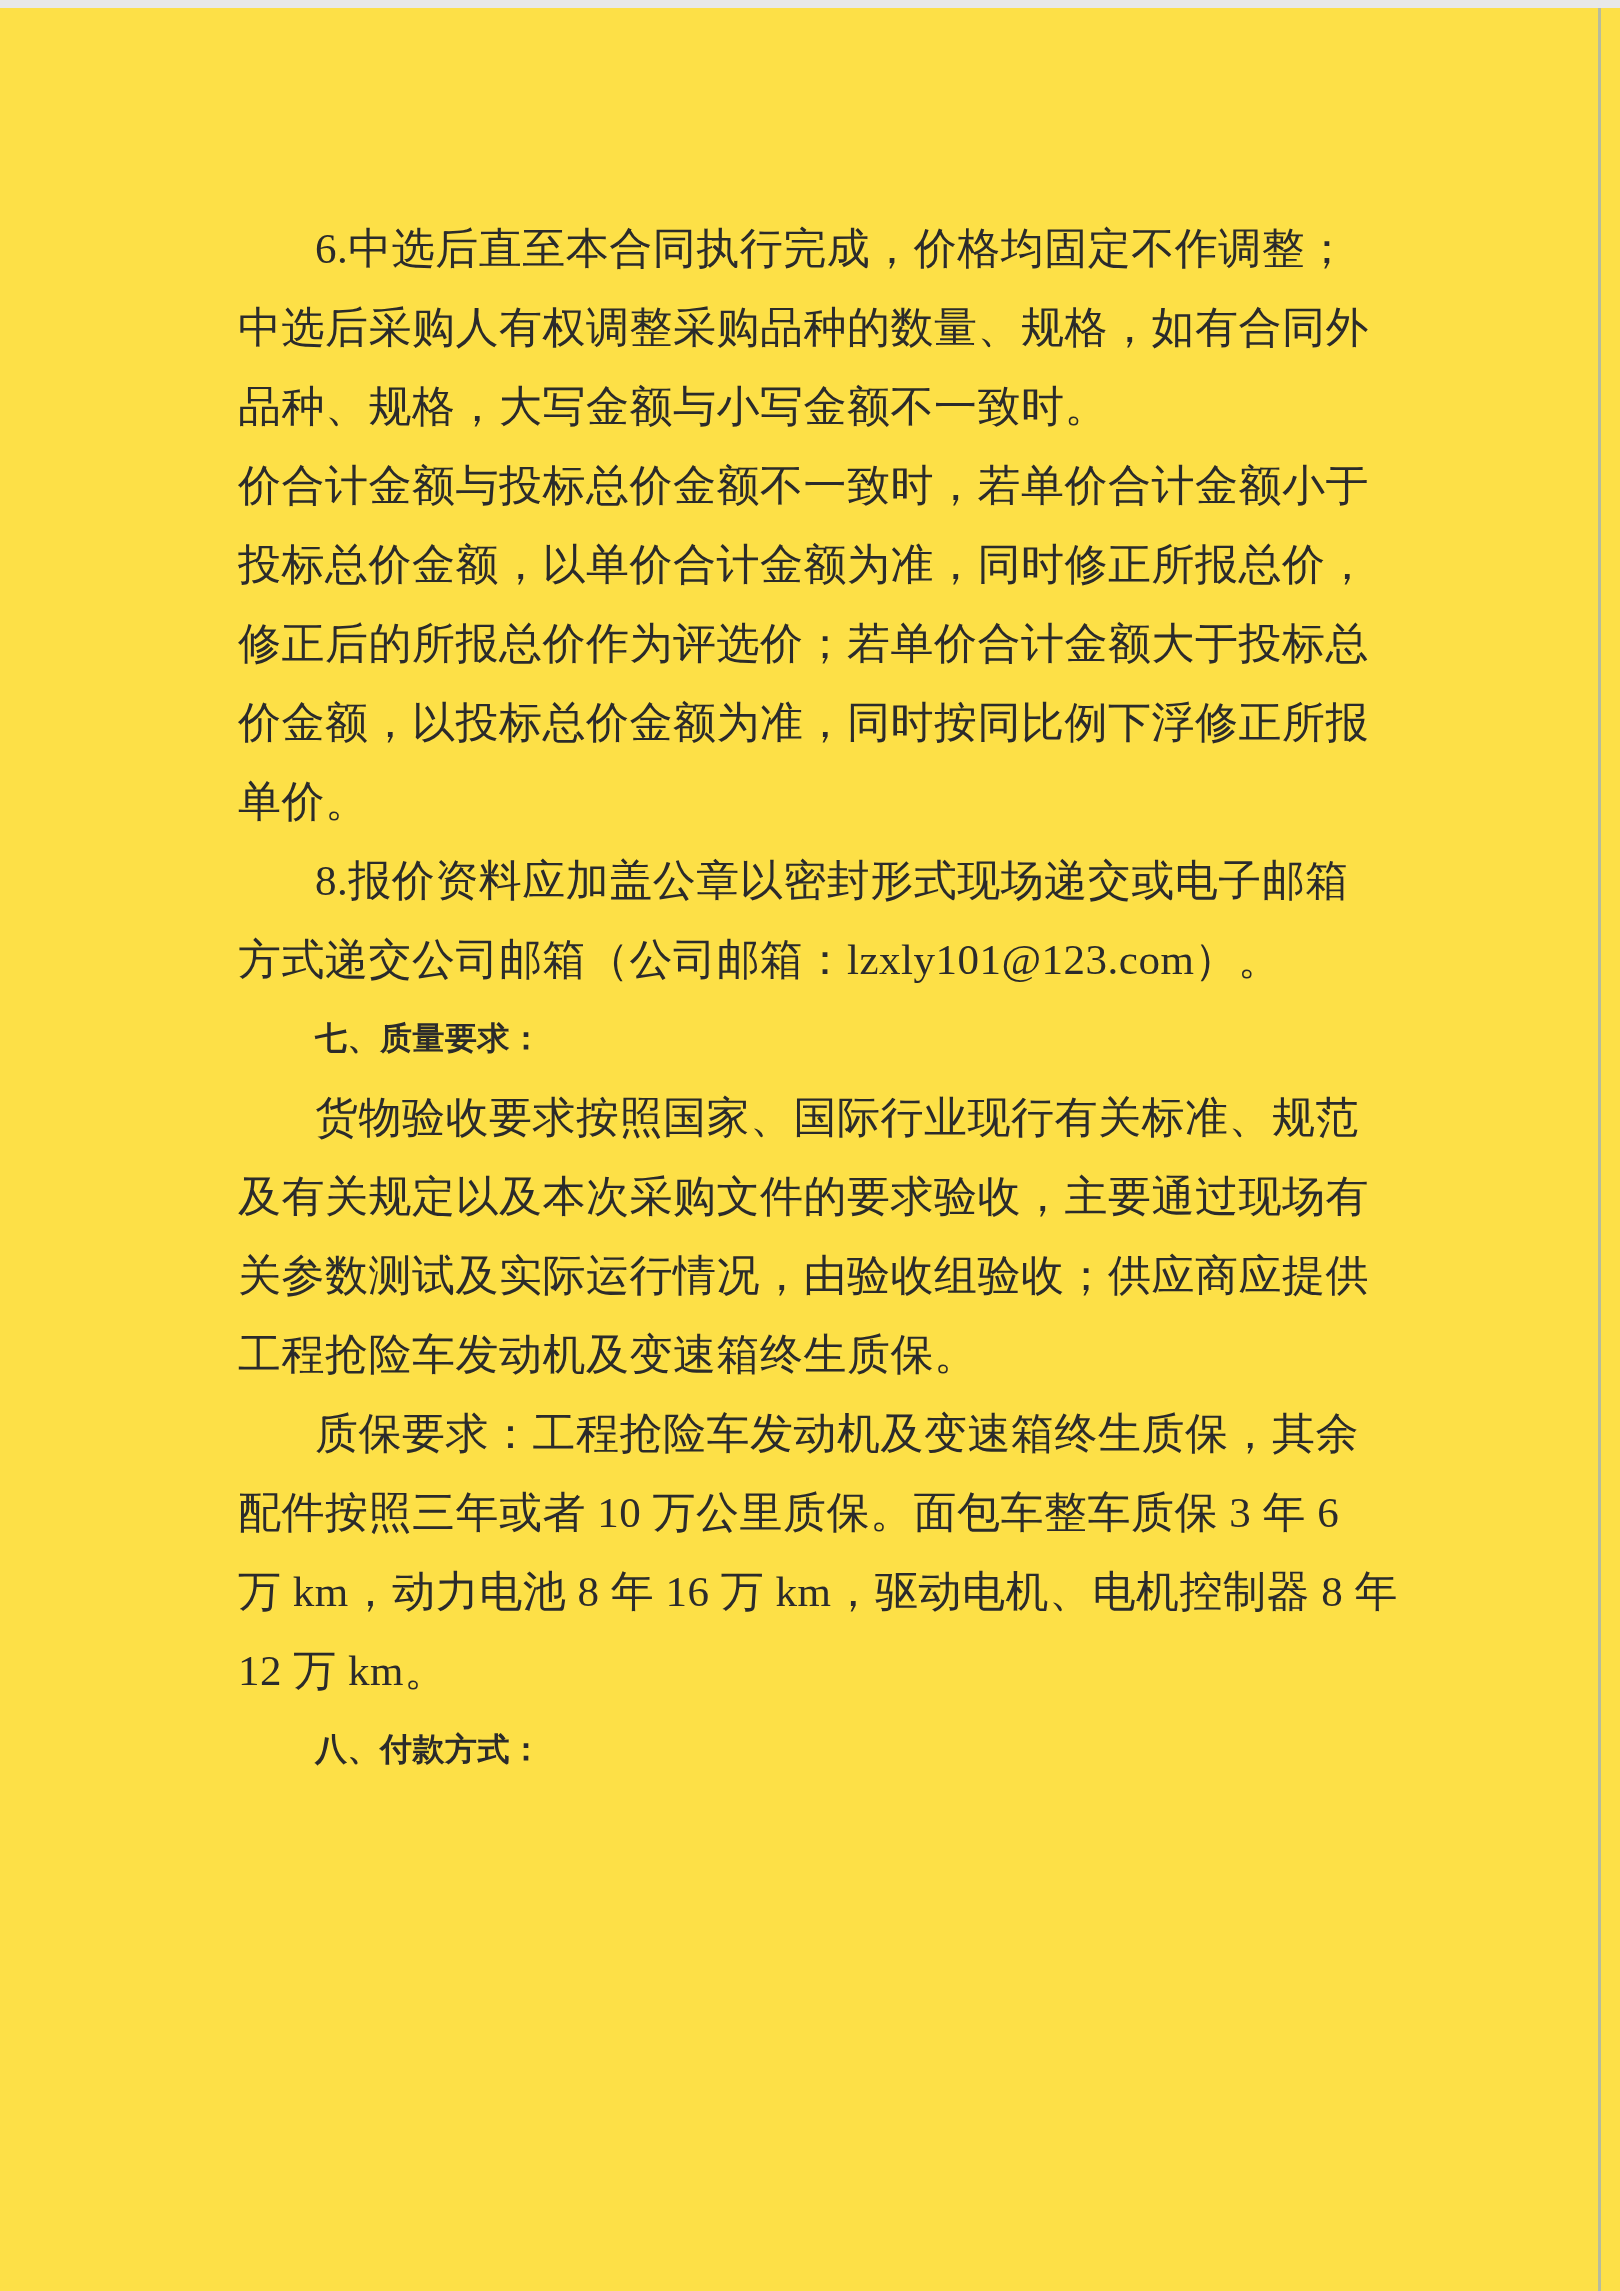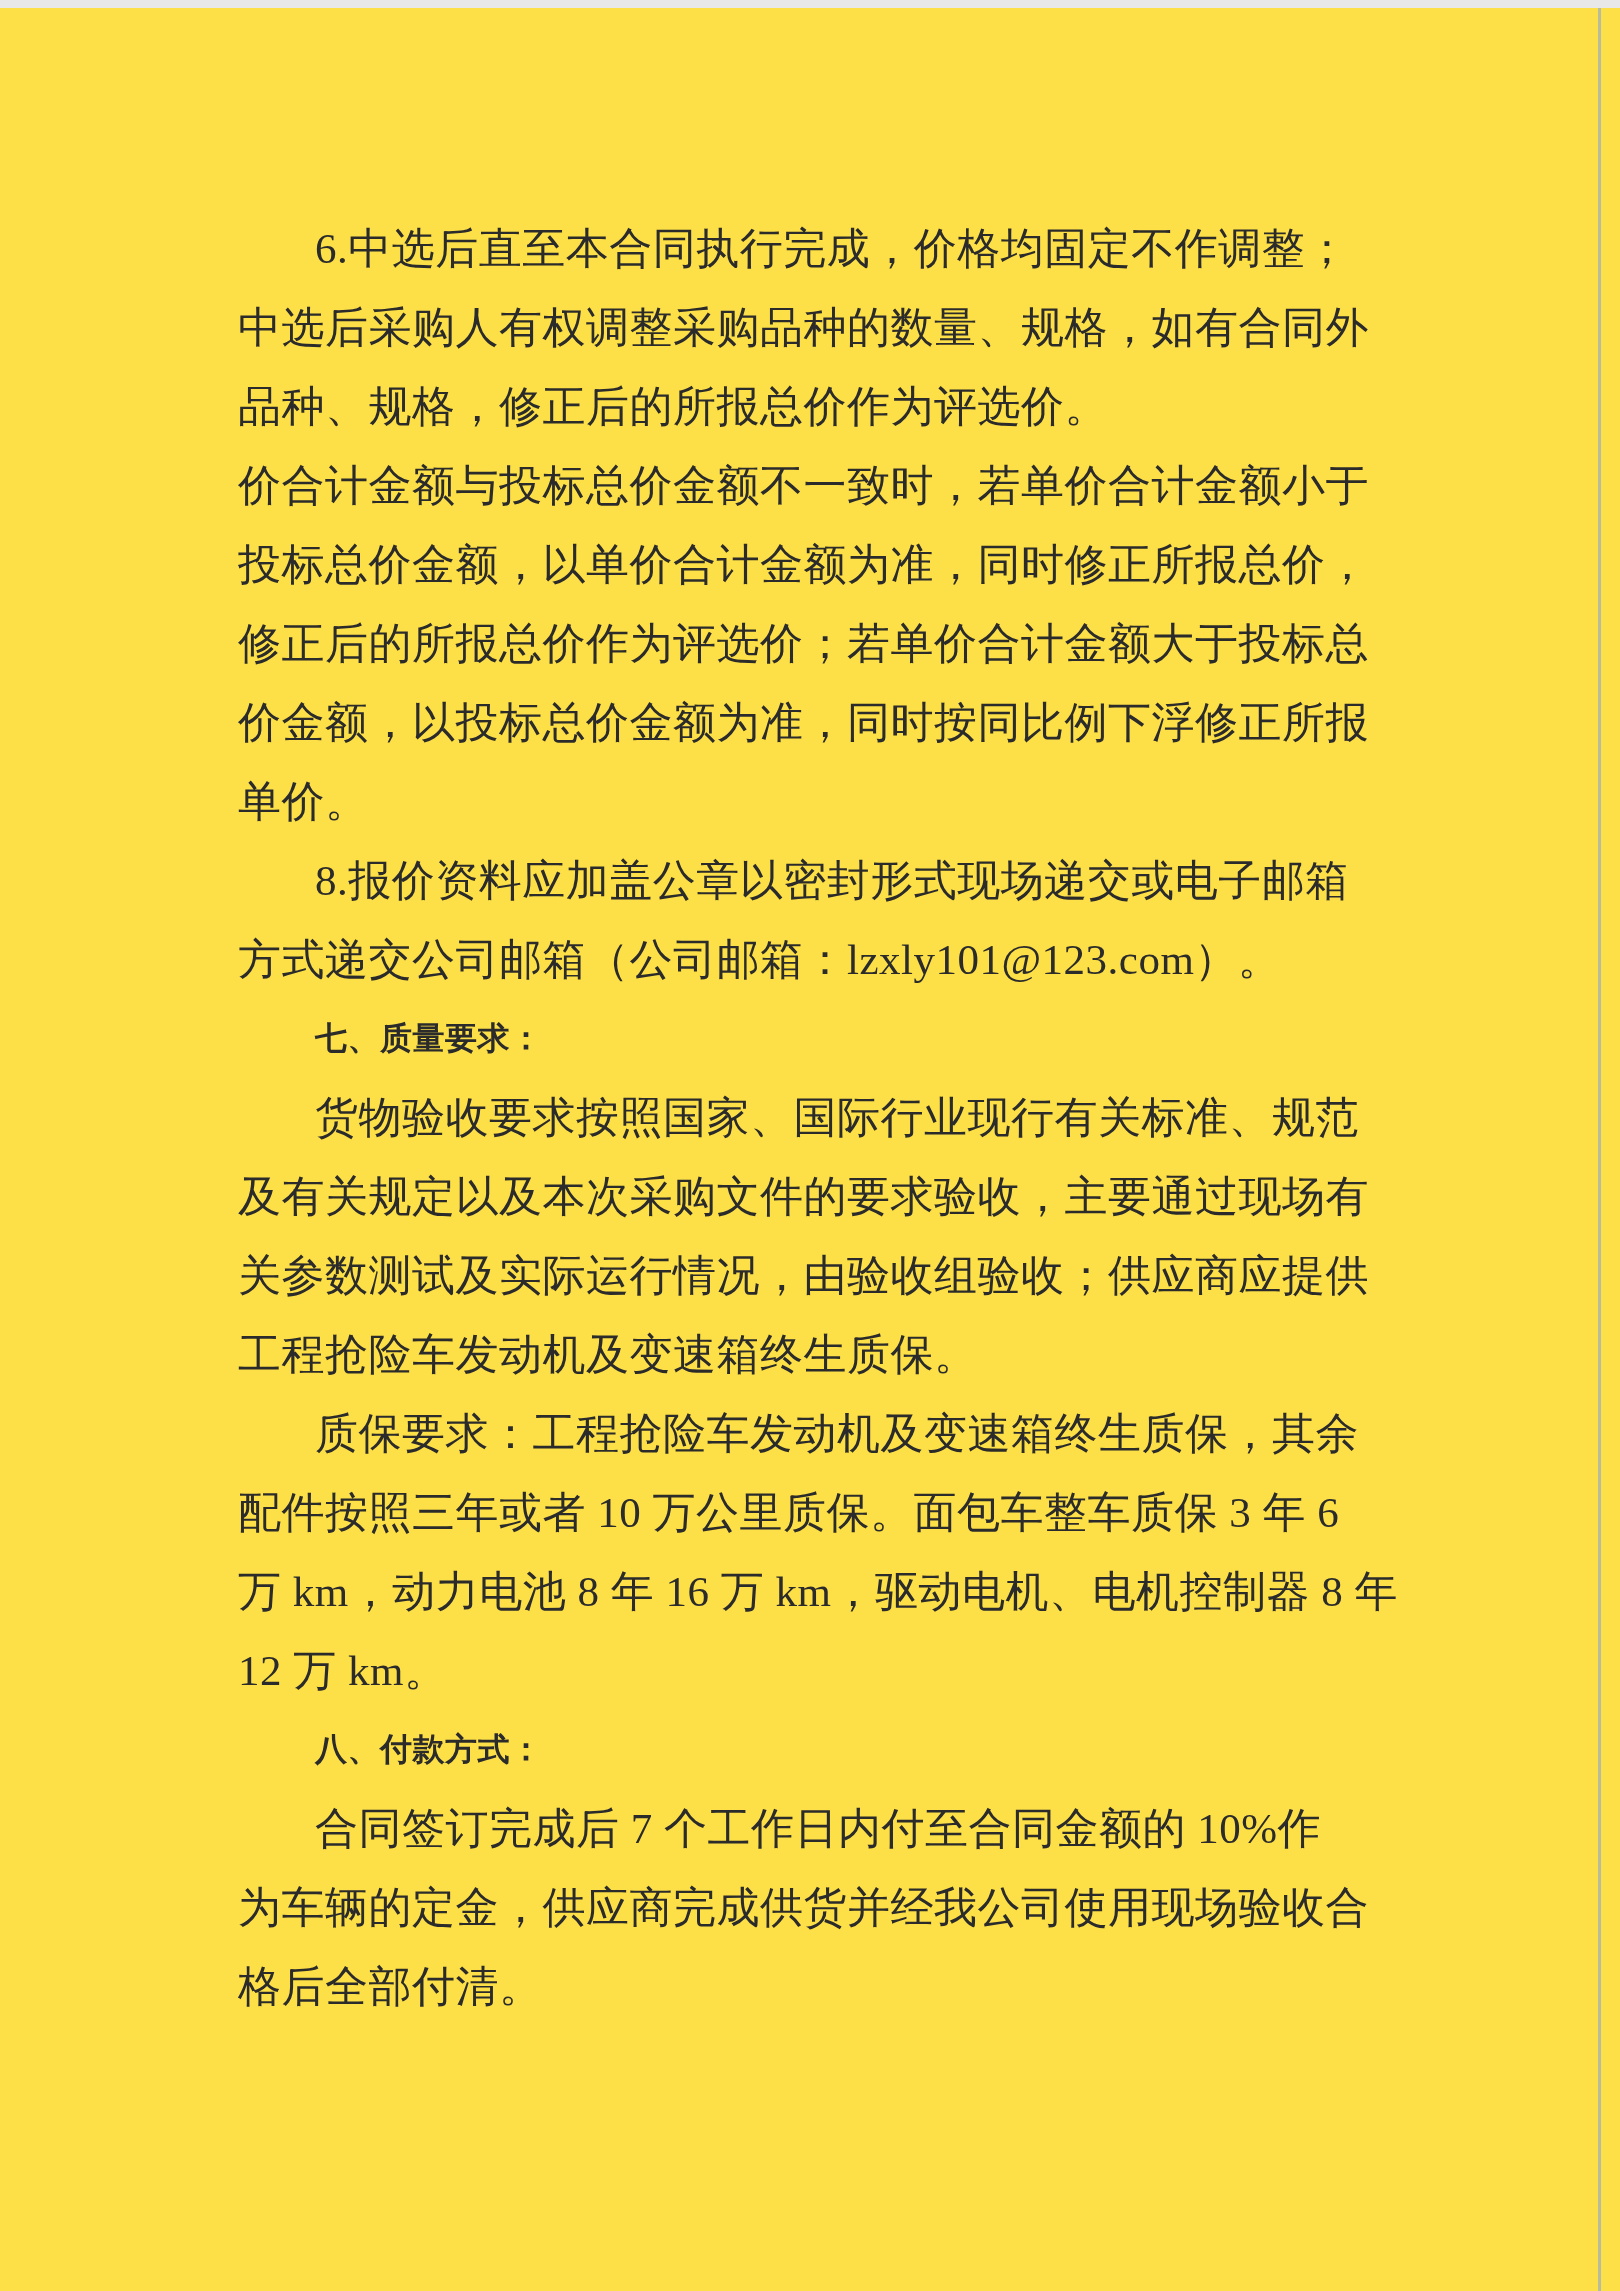--- a/index.html
+++ b/index.html
@@ -57,21 +57,21 @@
 
 <div class="page">
 
   <div class="scan-edge"></div>
 
   <div class="text-block">
 
     <div>
       <div class="line indent">6.中选后直至本合同执行完成，价格均固定不作调整；</div>
       <div class="line">中选后采购人有权调整采购品种的数量、规格，如有合同外</div>
-      <div class="line">品种、规格，修正后的所报总价作为评选价。</div>
+      <div class="line">品种、规格，大写金额与小写金额不一致时。</div>
     </div>
 
     <div>
       <div class="line">价合计金额与投标总价金额不一致时，若单价合计金额小于</div>
       <div class="line">投标总价金额，以单价合计金额为准，同时修正所报总价，</div>
       <div class="line">修正后的所报总价作为评选价；若单价合计金额大于投标总</div>
       <div class="line">价金额，以投标总价金额为准，同时按同比例下浮修正所报</div>
       <div class="line">单价。</div>
     </div>
 
@@ -95,21 +95,16 @@
       <div class="line indent">质保要求：工程抢险车发动机及变速箱终生质保，其余</div>
       <div class="line">配件按照三年或者 10 万公里质保。面包车整车质保 3 年 6</div>
       <div class="line">万 km，动力电池 8 年 16 万 km，驱动电机、电机控制器 8 年</div>
       <div class="line">12 万 km。</div>
     </div>
 
     <div>
       <div class="line indent heading">八、付款方式：</div>
     </div>
 
-    <div>
-      <div class="line indent bold">合同签订完成后 7 个工作日内付至合同金额的 10%作</div>
-      <div class="line bold">为车辆的定金，供应商完成供货并经我公司使用现场验收合</div>
-      <div class="line bold">格后全部付清。</div>
-    </div>
 
   </div>
 </div>
 
 
 </body></html>

